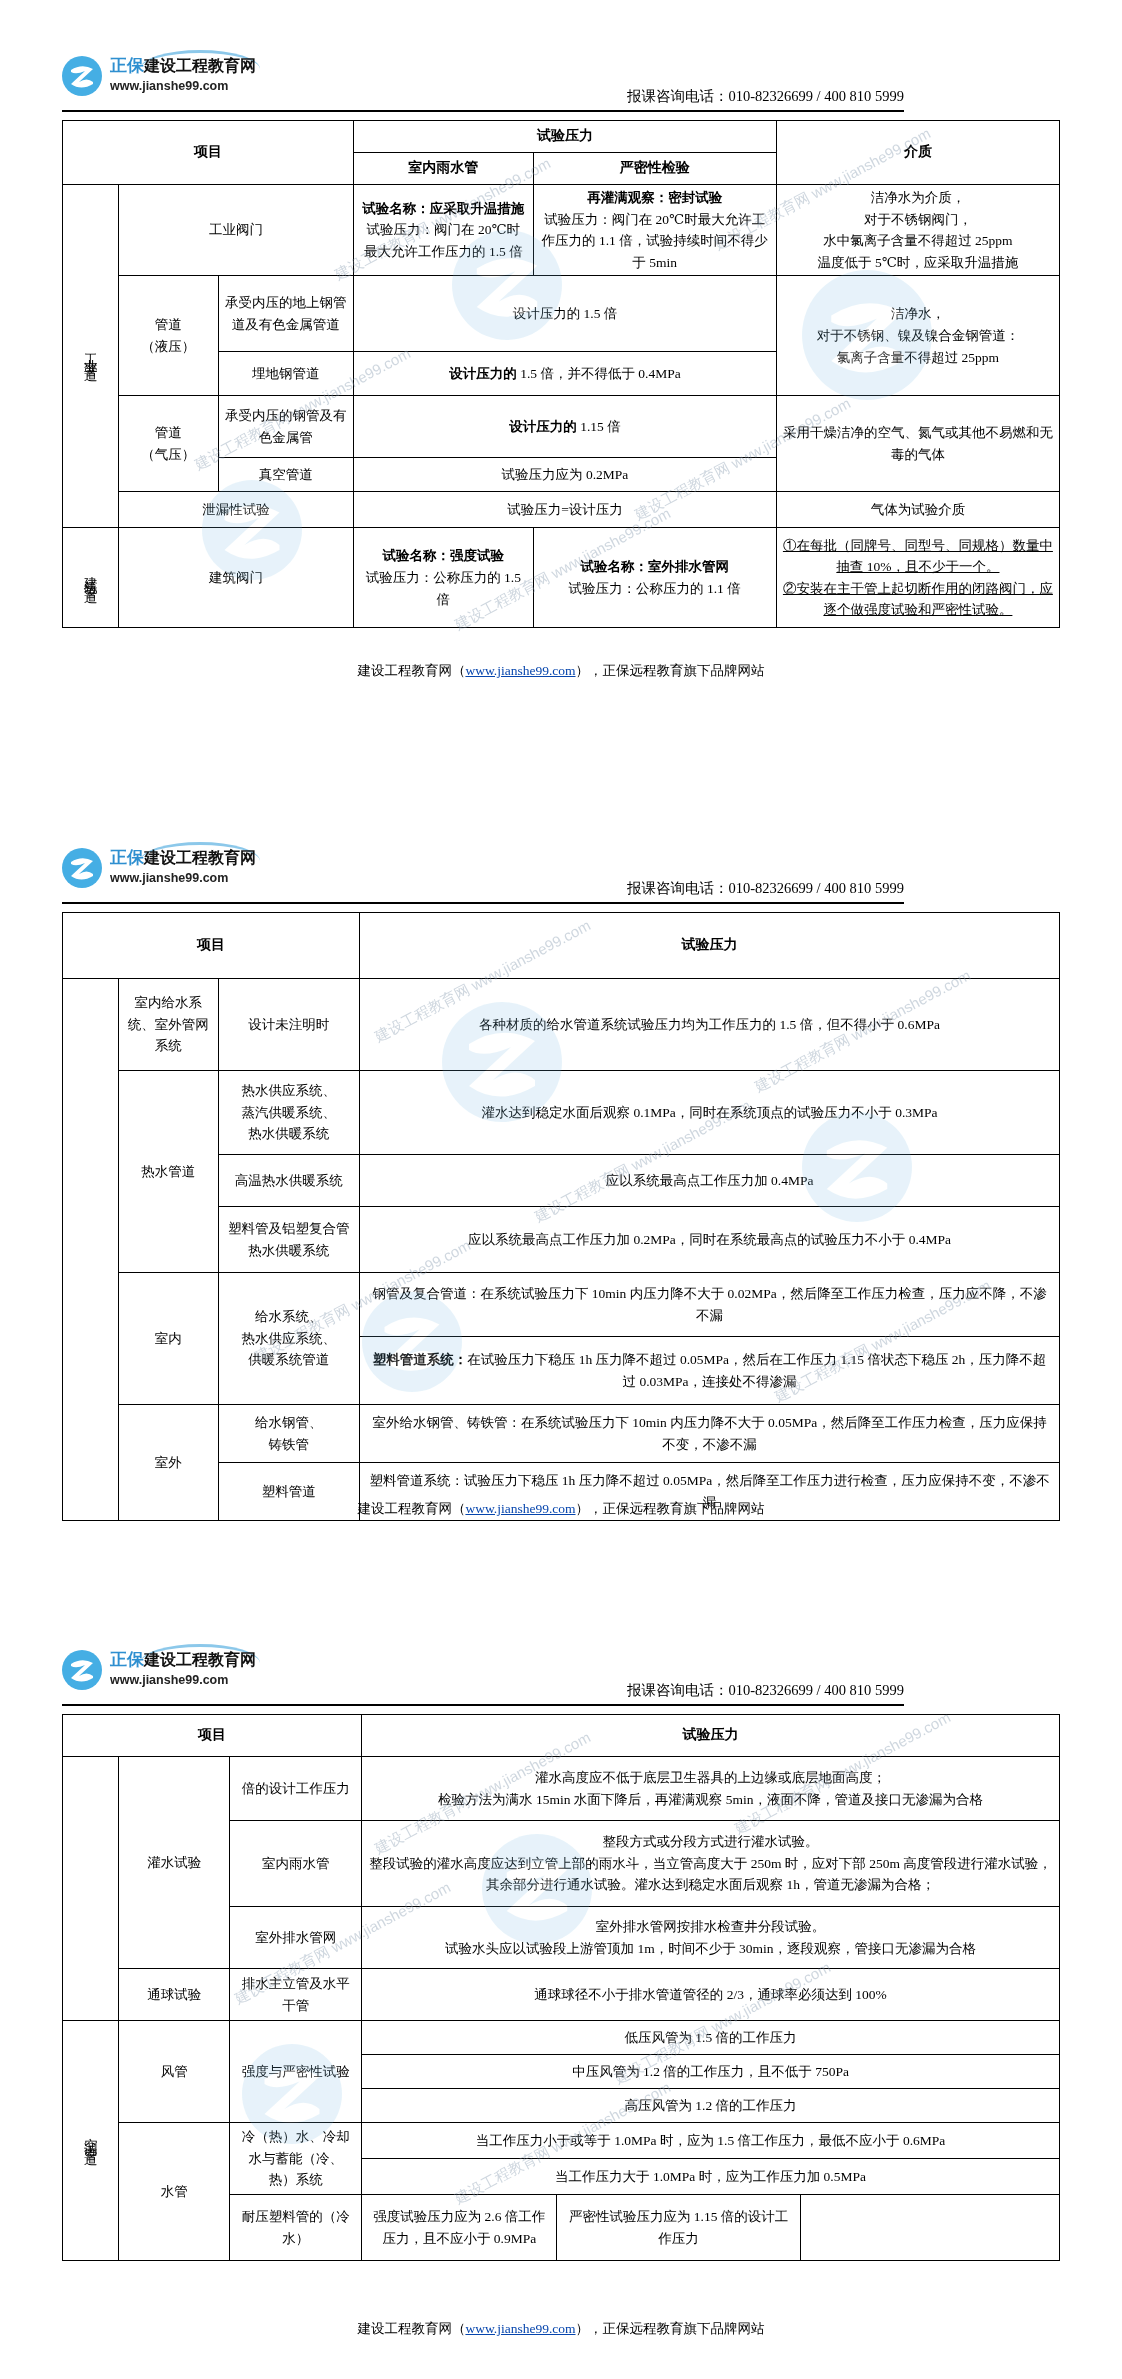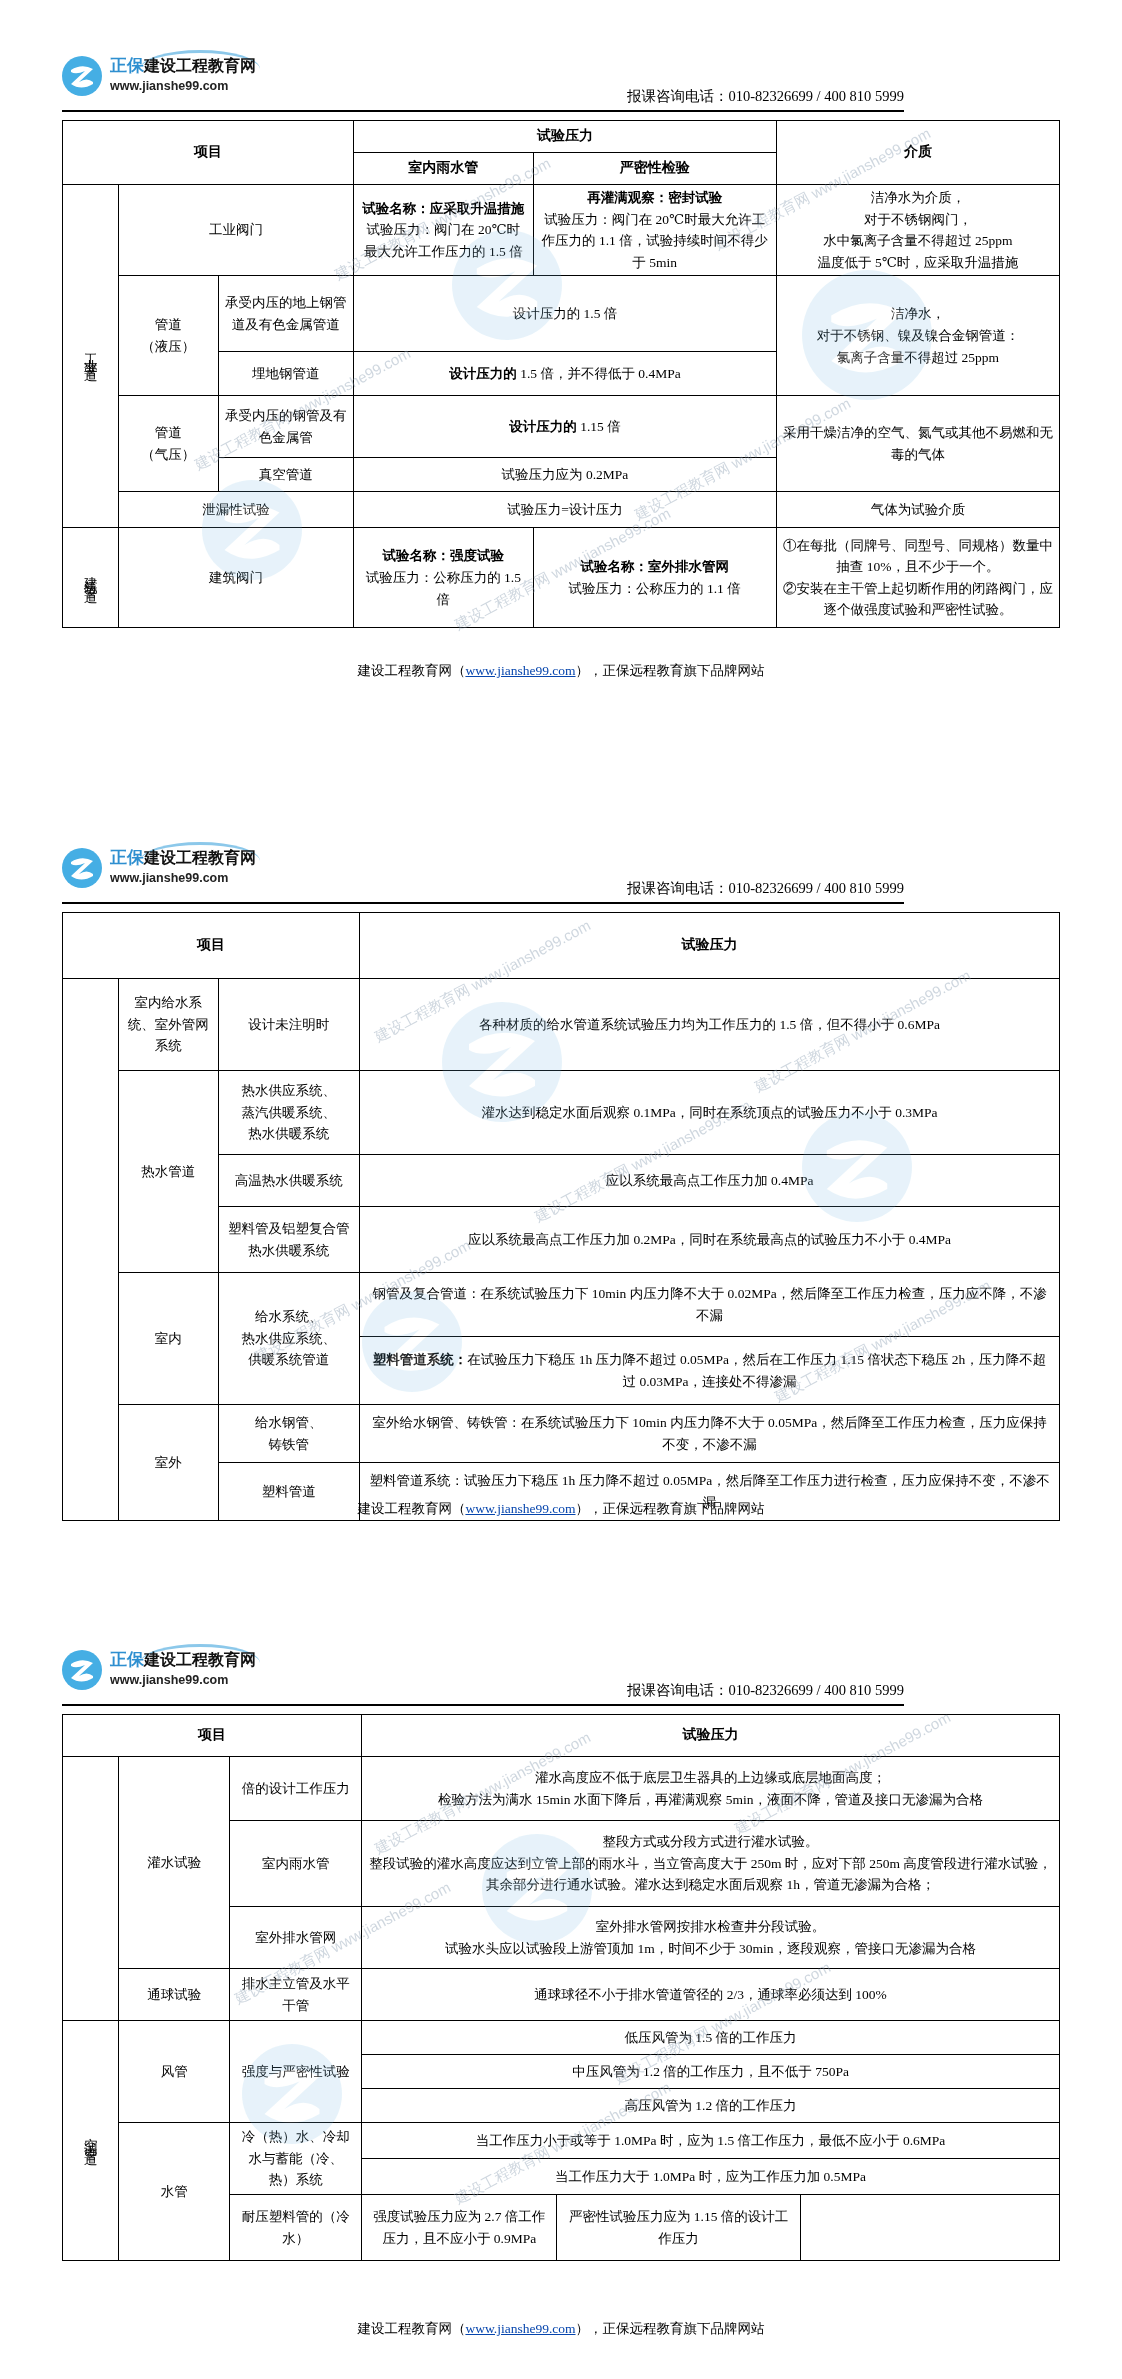--- a/index.html
+++ b/index.html
@@ -14,21 +14,21 @@
   .brand-url{color:#222;font-weight:bold;font-size:12.5px;}
   .brand-arc{position:absolute;left:78px;top:-4px;width:120px;height:16px;border-top:3px solid #8cc8ea;
              border-radius:50% 50% 0 0/100% 100% 0 0;}
   .phone{position:absolute;right:0;bottom:4px;font-size:14.5px;}
   table.tbl{border-collapse:collapse;width:998px;table-layout:fixed;margin-top:8px;}
   table.tbl th, table.tbl td{border:1.4px solid #000;padding:2px 6px;font-size:13.5px;line-height:1.6;
       text-align:center;vertical-align:middle;word-break:break-word;}
   table.tbl th{font-weight:bold;font-size:14px;}
   .b{font-weight:bold;}
   .pre{white-space:pre-line;}
-  .left{text-align:left;}
+  .left{text-align:left;text-decoration:underline;}
   .vert{writing-mode:vertical-rl;text-orientation:upright;letter-spacing:5px;display:inline-block;}
   .footer{position:absolute;left:0;width:1122px;text-align:center;font-size:13.5px;}
   .footer a{color:#0645ad;text-decoration:underline;}
   
   .wm{position:absolute;color:rgba(130,150,170,.38);font-size:15px;white-space:nowrap;
       transform:rotate(-28deg);pointer-events:none;font-family:"Liberation Sans",sans-serif;}
   .wm-logo{position:absolute;opacity:.17;pointer-events:none;}
   .tblwrap{position:relative;}
 </style>
 </head>
@@ -325,21 +325,21 @@
         <tr style="height:36px">
           <td rowspan="3">水管</td>
           <td rowspan="2">冷（热）水、冷却水与蓄能（冷、热）系统</td>
           <td colspan="3">当工作压力小于或等于 1.0MPa 时，应为 1.5 倍工作压力，最低不应小于 0.6MPa</td>
         </tr>
         <tr style="height:36px">
           <td colspan="3">当工作压力大于 1.0MPa 时，应为工作压力加 0.5MPa</td>
         </tr>
         <tr style="height:66px">
           <td>耐压塑料管的（冷水）</td>
-          <td>强度试验压力应为 2.7 倍工作压力，且不应小于 0.9MPa</td>
+          <td>强度试验压力应为 2.6 倍工作压力，且不应小于 0.9MPa</td>
           <td>严密性试验压力应为 1.15 倍的设计工作压力</td>
           <td></td>
         </tr>
       </tbody>
         </table>
     </div>
   </div>
 
   <div class="footer" style="top:2320px;">
     <span>建设工程教育网（</span><a href="#">www.jianshe99.com</a><span>），正保远程教育旗下品牌网站</span>

